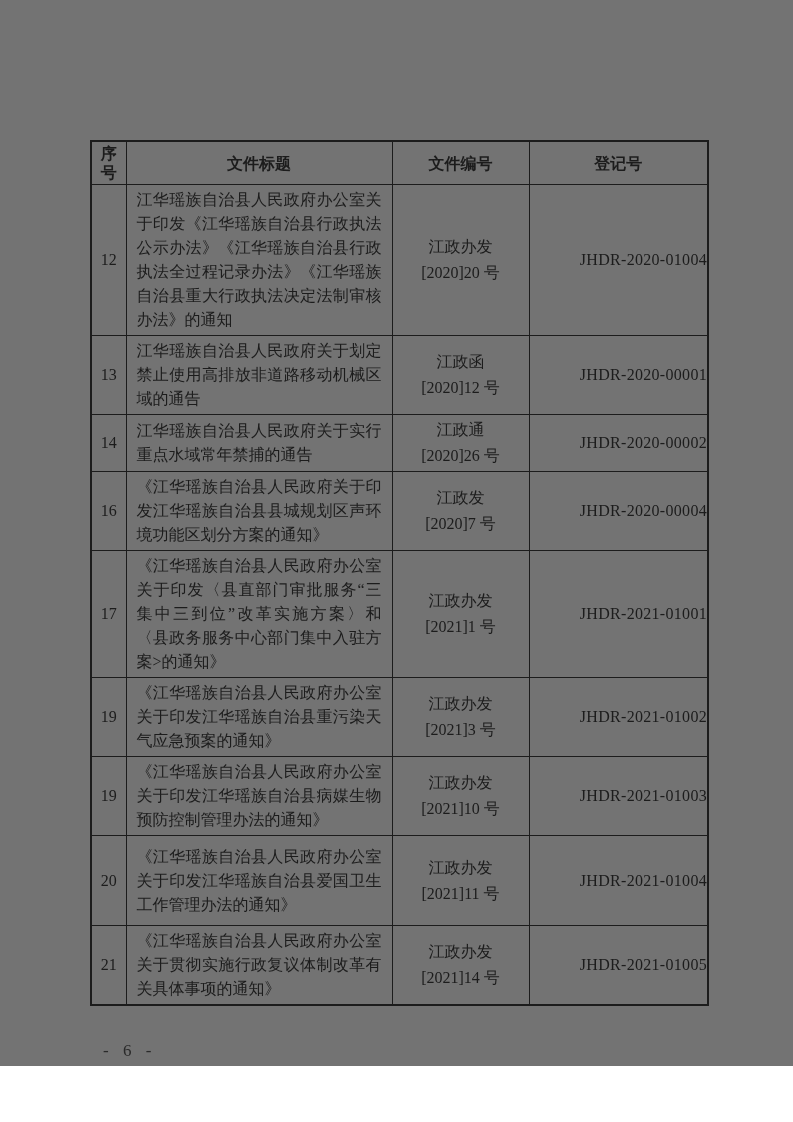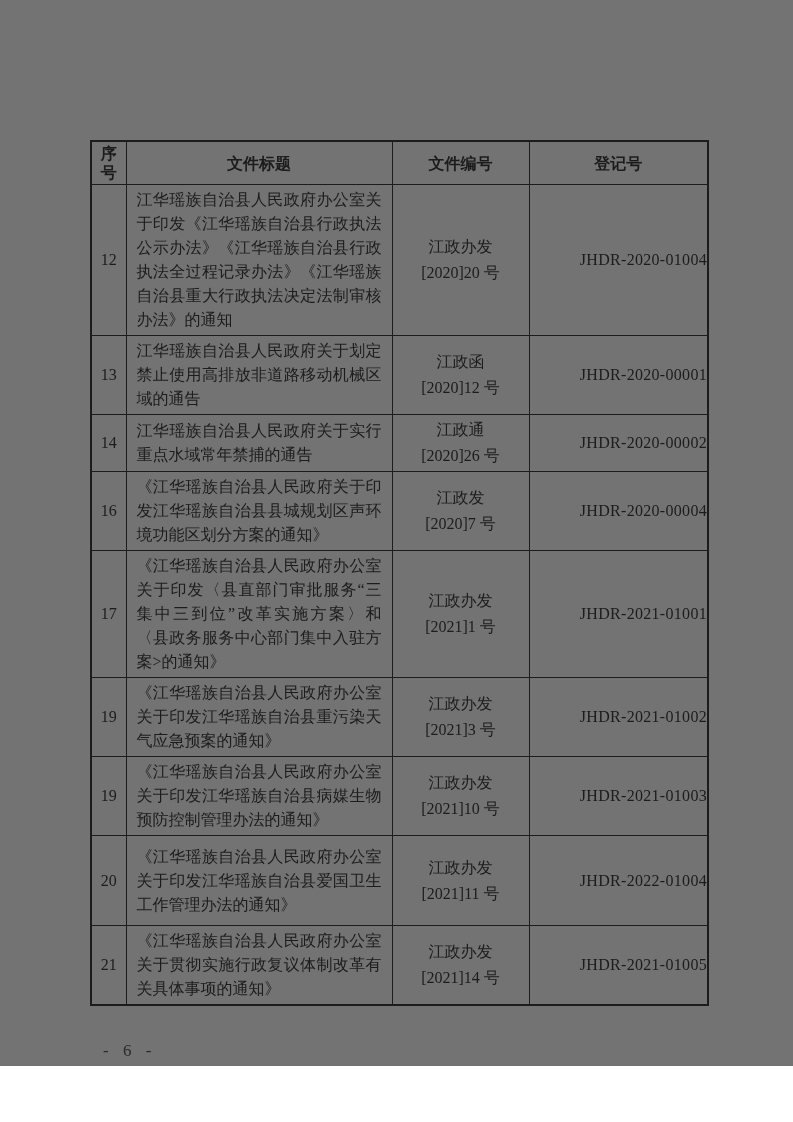--- a/index.html
+++ b/index.html
@@ -159,21 +159,21 @@
         <td class="c-docno">江政办发
 [2021]10 号</td>
         <td class="c-regno">JHDR-2021-01003</td>
       </tr>
 
       <tr class="r20">
         <td class="c-no">20</td>
         <td class="c-title">《江华瑶族自治县人民政府办公室关于印发江华瑶族自治县爱国卫生工作管理办法的通知》</td>
         <td class="c-docno">江政办发
 [2021]11 号</td>
-        <td class="c-regno">JHDR-2022-01004</td>
+        <td class="c-regno">JHDR-2021-01004</td>
       </tr>
 
       <tr class="r21">
         <td class="c-no">21</td>
         <td class="c-title">《江华瑶族自治县人民政府办公室关于贯彻实施行政复议体制改革有关具体事项的通知》</td>
         <td class="c-docno">江政办发
 [2021]14 号</td>
         <td class="c-regno">JHDR-2021-01005</td>
       </tr>
     </tbody>

